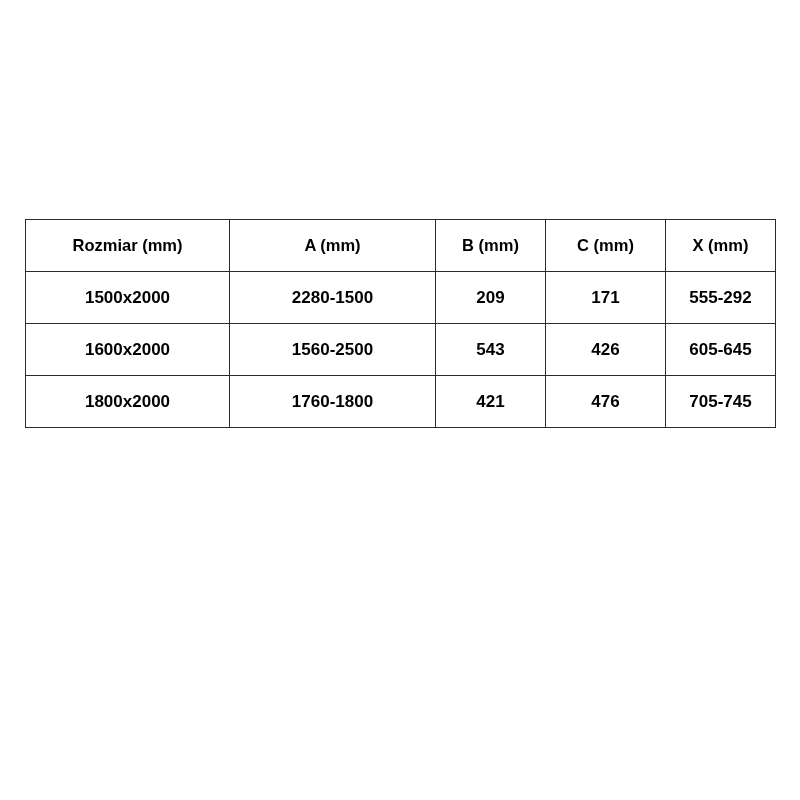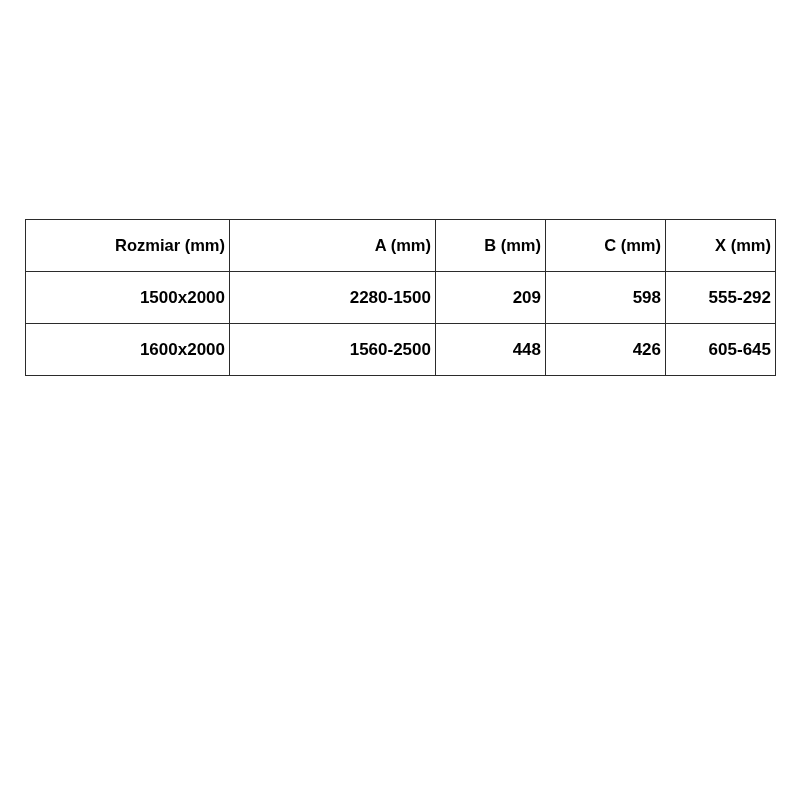--- a/index.html
+++ b/index.html
@@ -20,21 +20,21 @@
     top: 219px;
     width: 750px;
   }
   table.spec-table {
     border-collapse: collapse;
     width: 750px;
     table-layout: fixed;
   }
   table.spec-table td {
     border: 1px solid #2b2b2b;
-    text-align: right;
+    text-align: center;
     vertical-align: middle;
     color: #000000;
     font-weight: bold;
     font-size: 17px;
     height: 51px;
     padding: 0 4px;
     white-space: nowrap;
   }
   table.spec-table tr.header-row td {
     font-size: 16.5px;
@@ -63,25 +63,32 @@
         <td>Rozmiar (mm)</td>
         <td>A (mm)</td>
         <td>B (mm)</td>
         <td>C (mm)</td>
         <td>X (mm)</td>
       </tr>
       <tr>
         <td>1500x2000</td>
         <td>2280-1500</td>
         <td>209</td>
-        <td>598</td>
+        <td>171</td>
         <td>555-292</td>
       </tr>
       <tr>
         <td>1600x2000</td>
         <td>1560-2500</td>
-        <td>448</td>
+        <td>543</td>
         <td>426</td>
         <td>605-645</td>
+      </tr>
+      <tr>
+        <td>1800x2000</td>
+        <td>1760-1800</td>
+        <td>421</td>
+        <td>476</td>
+        <td>705-745</td>
       </tr>
     </tbody>
   </table>
 </div>
 
 </body></html>

